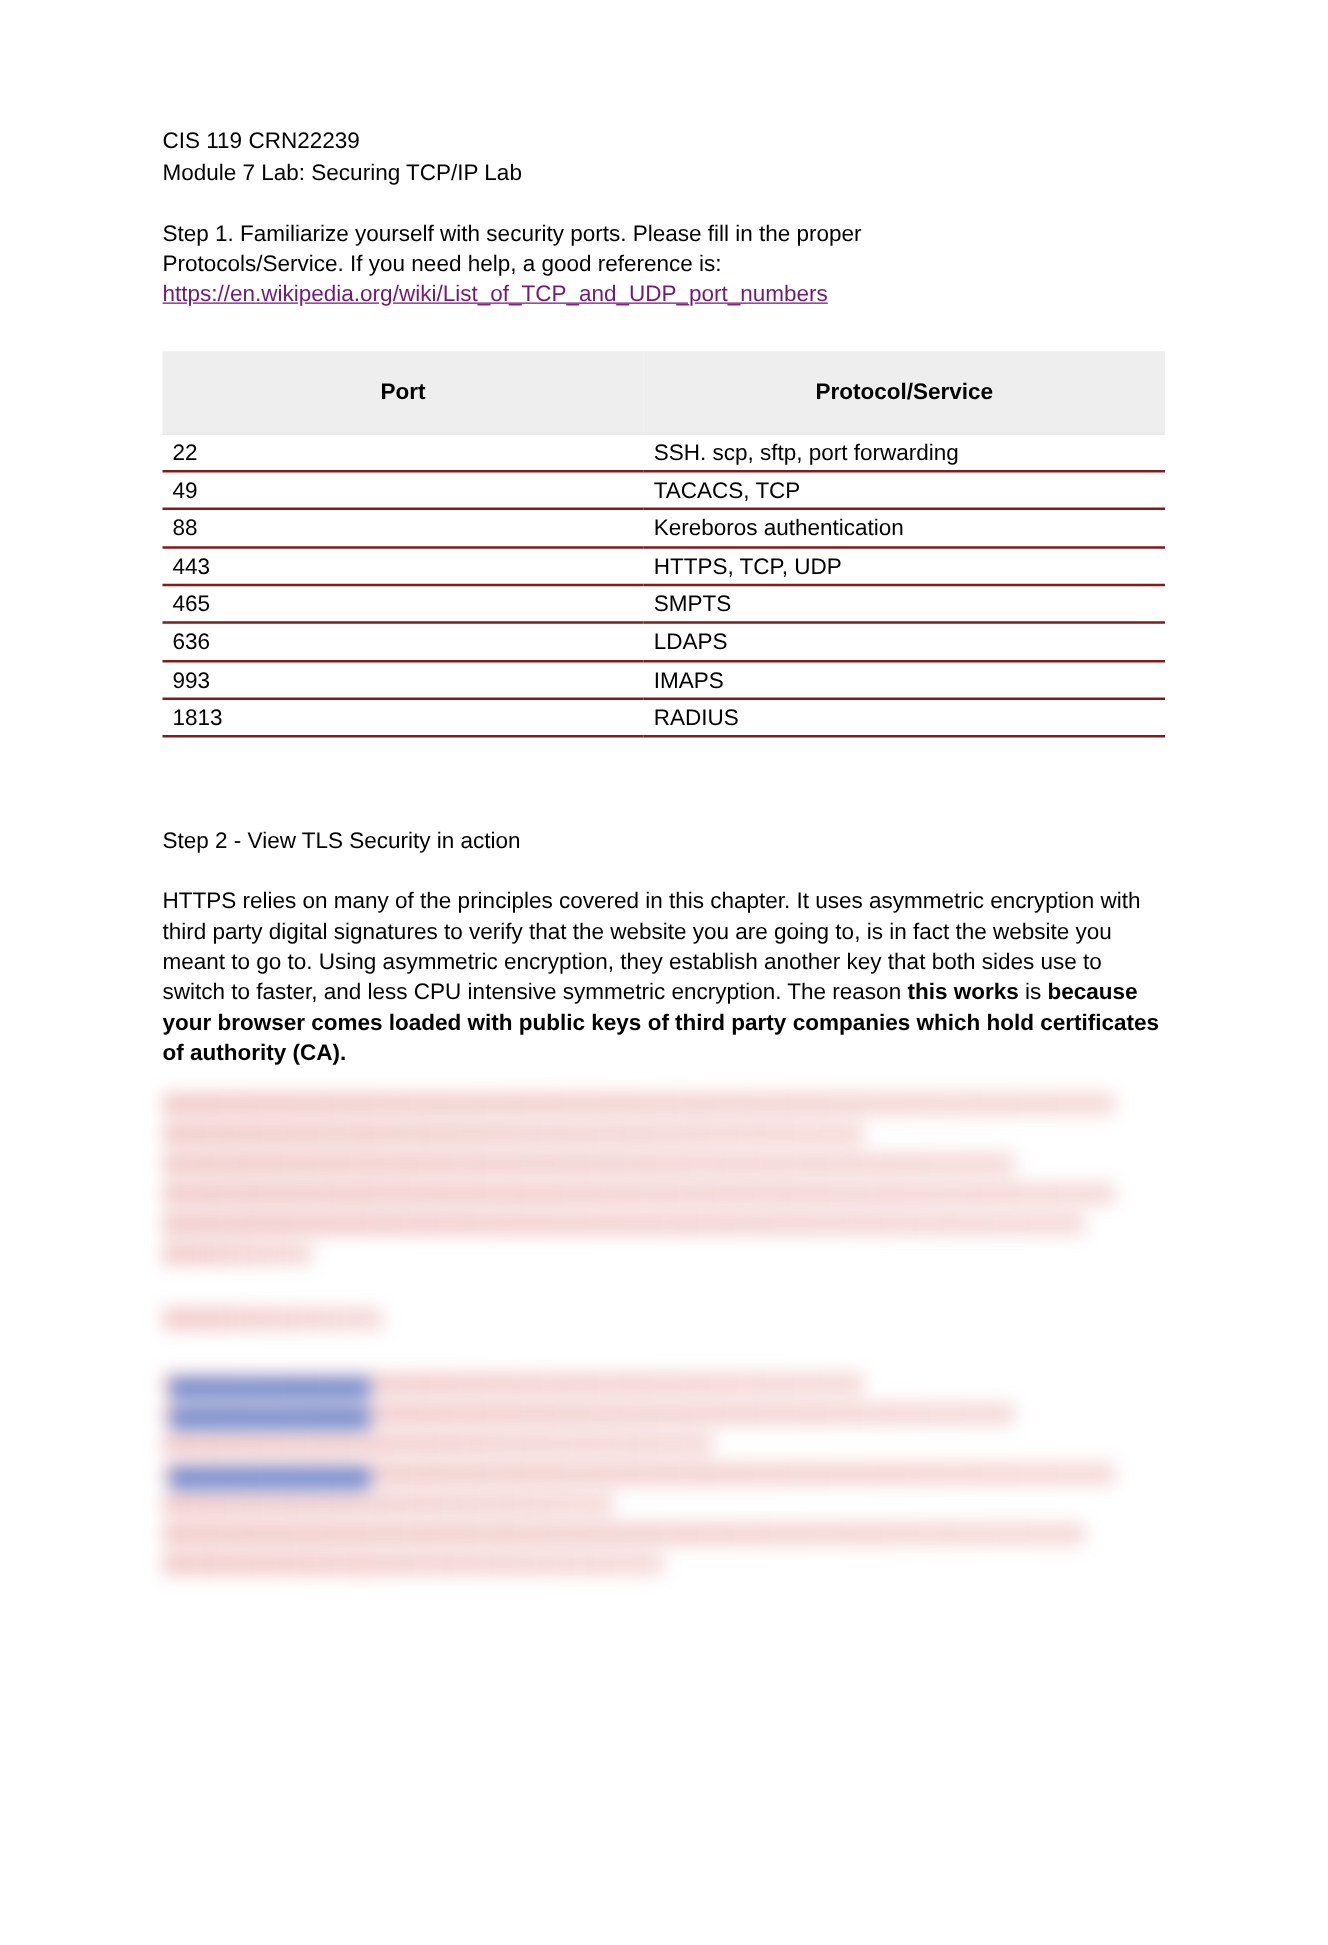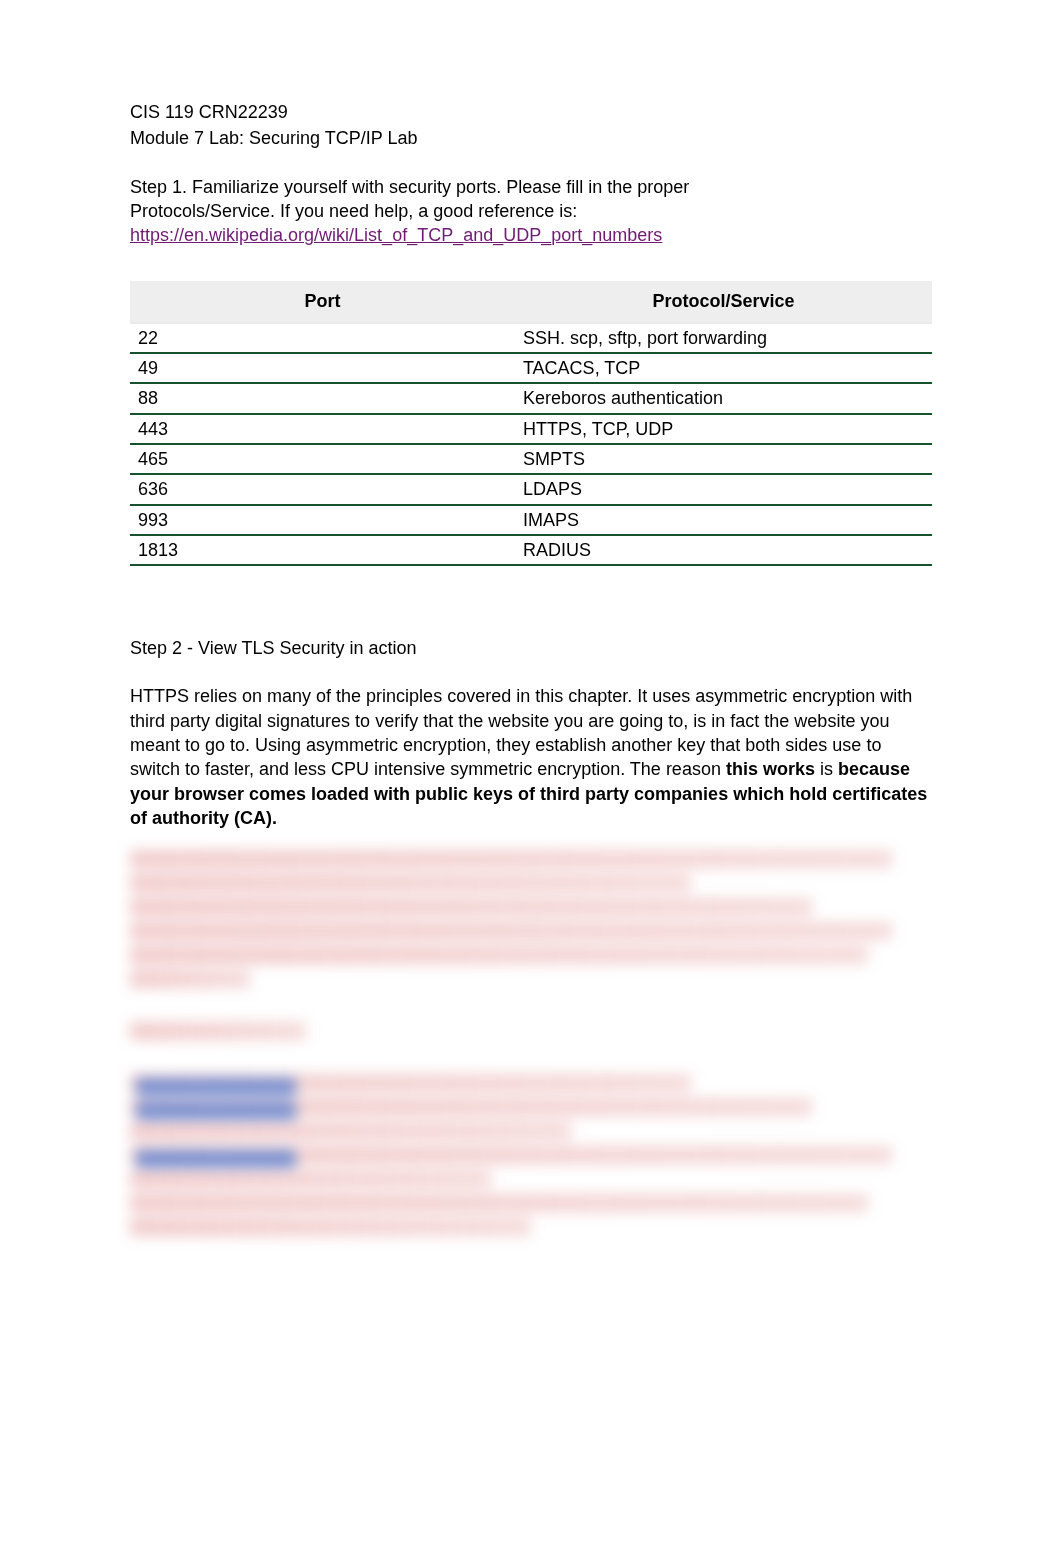--- a/index.html
+++ b/index.html
@@ -34,26 +34,26 @@
       margin-bottom: 70px;
     }
     .ports-table {
       width: 100%;
       border-collapse: collapse;
     }
     .ports-table th {
       font-weight: bold;
       text-align: center;
       background: #eeeeee;
-      padding: 8px 8px;
+      padding: 20px 8px;
       border-bottom: 2px solid #eaeaea;
     }
     .ports-table td {
       padding: 2px 8px;
-      border-bottom: 2px solid #14532d;
+      border-bottom: 2px solid #7f1d1d;
     }
     .ports-table td.port-col {
       width: 48%;
     }
     .ports-table td.proto-col {
       width: 52%;
       margin-left: 37px;
     }
     .step2-title {
       margin-bottom: 24px;

